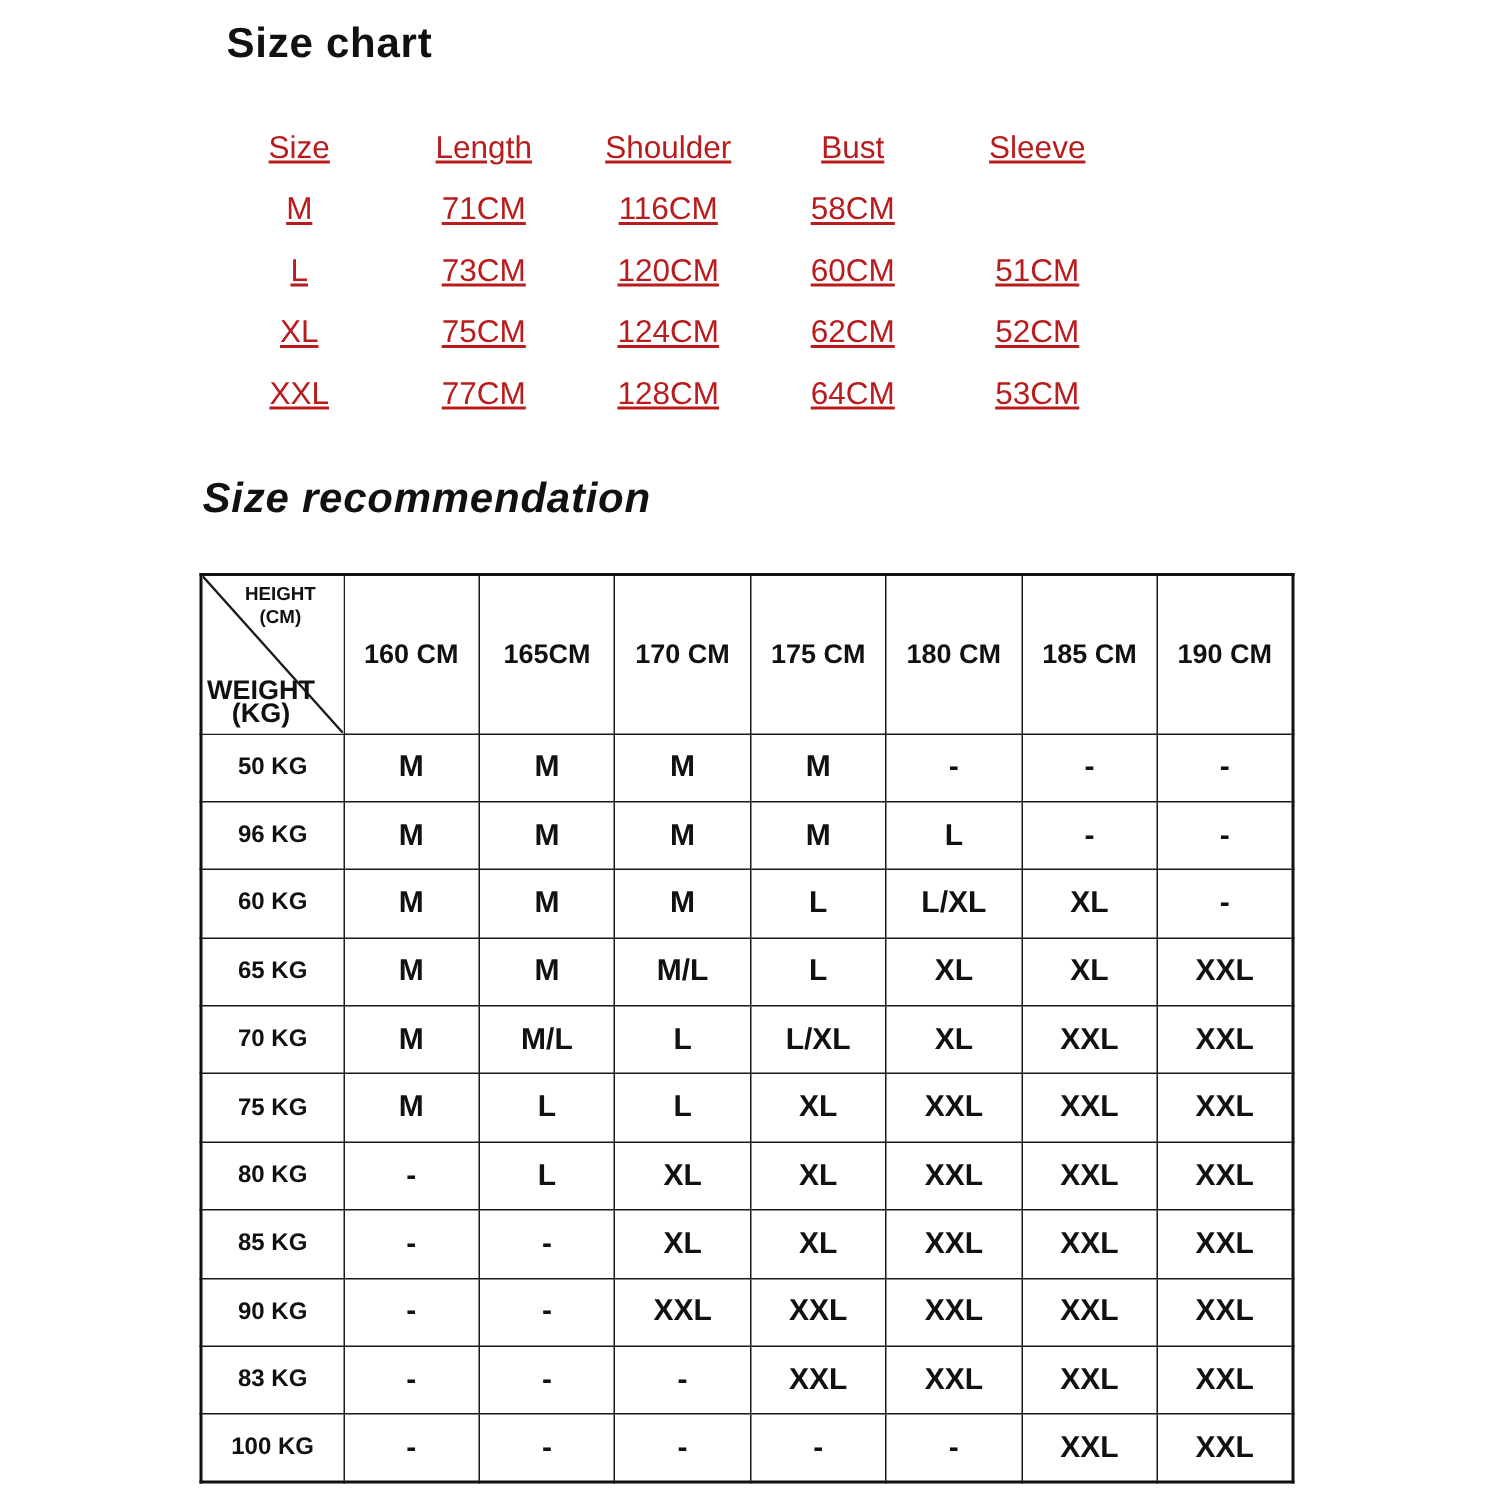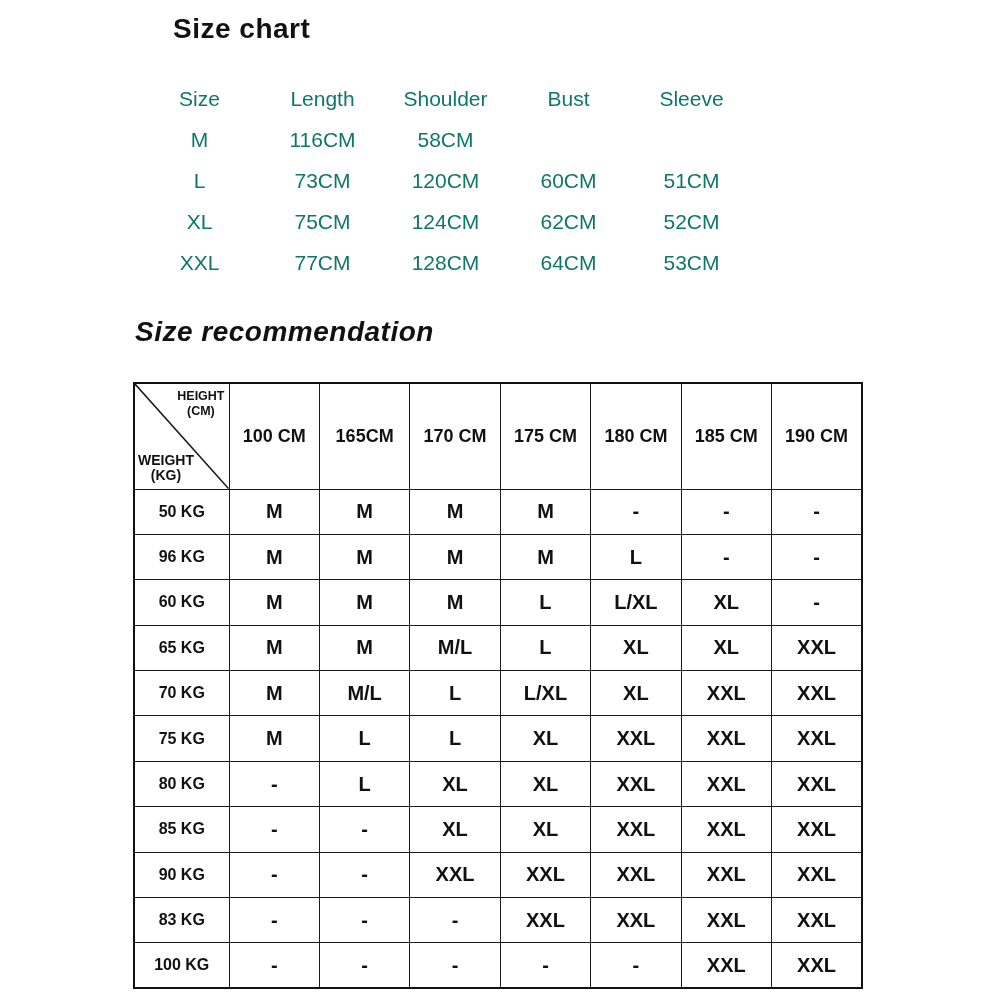--- a/index.html
+++ b/index.html
@@ -20,43 +20,44 @@
   .section-title {
     position: absolute;
     margin: 0;
     font-size: 28px;
     font-weight: bold;
     letter-spacing: 0.5px;
     color: #111111;
     line-height: 32px;
     white-space: nowrap;
   }
-  #size-chart-title { left: 173px; top: 13px; }
+  #size-chart-title { left: 151px; top: 13px; }
   #size-reco-title  { left: 135px; top: 316px; font-style: italic; }
 
   
   .sc-table {
     position: absolute;
     left: 138px;
     top: 78px;
     width: 615px;
     display: block;
   }
   .sc-row {
     display: grid;
     grid-template-columns: repeat(5, 1fr);
     height: 41px;
   }
   .sc-cell {
     display: flex;
     align-items: center;
     justify-content: center;
     font-size: 21px;
-    color: #0f766e;
-    white-space: nowrap;
+    color: #b91c1c;
+    white-space: nowrap;
+    text-decoration: underline;
   }
   .sc-head { font-size: 21px; }
 
   
   .rec-table {
     position: absolute;
     left: 133px;
     top: 382px;
     width: 730px;
     height: 605px;
@@ -97,52 +98,53 @@
   }
   .rec-corner .diag-svg {
     position: absolute;
     left: 0; top: 0;
     width: 100%; height: 100%;
     display: block;
   }
   .corner-top {
     position: absolute;
     top: 5px;
-    right: 4px;
+    right: 18px;
     text-align: center;
     font-size: 12.5px;
     font-weight: bold;
     line-height: 15px;
   }
   .corner-bottom {
     position: absolute;
     bottom: 6px;
     left: 3px;
     text-align: center;
-    font-size: 14px;
+    font-size: 18px;
     font-weight: bold;
     line-height: 15px;
   }
   .corner-line { display: block; }
 </style>
 </head>
 <body>
 
 <h1 id="size-chart-title" class="section-title">Size chart</h1>
 
 <div class="sc-table">
     <div class="sc-row">
       <div class="sc-cell sc-head">Size</div>
       <div class="sc-cell sc-head">Length</div>
       <div class="sc-cell sc-head">Shoulder</div>
       <div class="sc-cell sc-head">Bust</div>
       <div class="sc-cell sc-head">Sleeve</div>
     </div>
     <div class="sc-row">
       <div class="sc-cell">M</div>
+      <div class="sc-cell">71CM</div>
       <div class="sc-cell">116CM</div>
       <div class="sc-cell">58CM</div>
     </div>
     <div class="sc-row">
       <div class="sc-cell">L</div>
       <div class="sc-cell">73CM</div>
       <div class="sc-cell">120CM</div>
       <div class="sc-cell">60CM</div>
       <div class="sc-cell">51CM</div>
     </div>
@@ -184,21 +186,21 @@
         <span class="corner-top">
           <span class="corner-line">HEIGHT</span>
           <span class="corner-line">(CM)</span>
         </span>
         <span class="corner-bottom">
           <span class="corner-line">WEIGHT</span>
           <span class="corner-line">(KG)</span>
         </span>
       </th>
 
-    <th class="rec-th">100 CM</th>
+    <th class="rec-th">160 CM</th>
         <th class="rec-th">165CM</th>
         <th class="rec-th">170 CM</th>
         <th class="rec-th">175 CM</th>
         <th class="rec-th">180 CM</th>
         <th class="rec-th">185 CM</th>
         <th class="rec-th">190 CM</th>
       </tr>
   </thead>
   <tbody>
 

